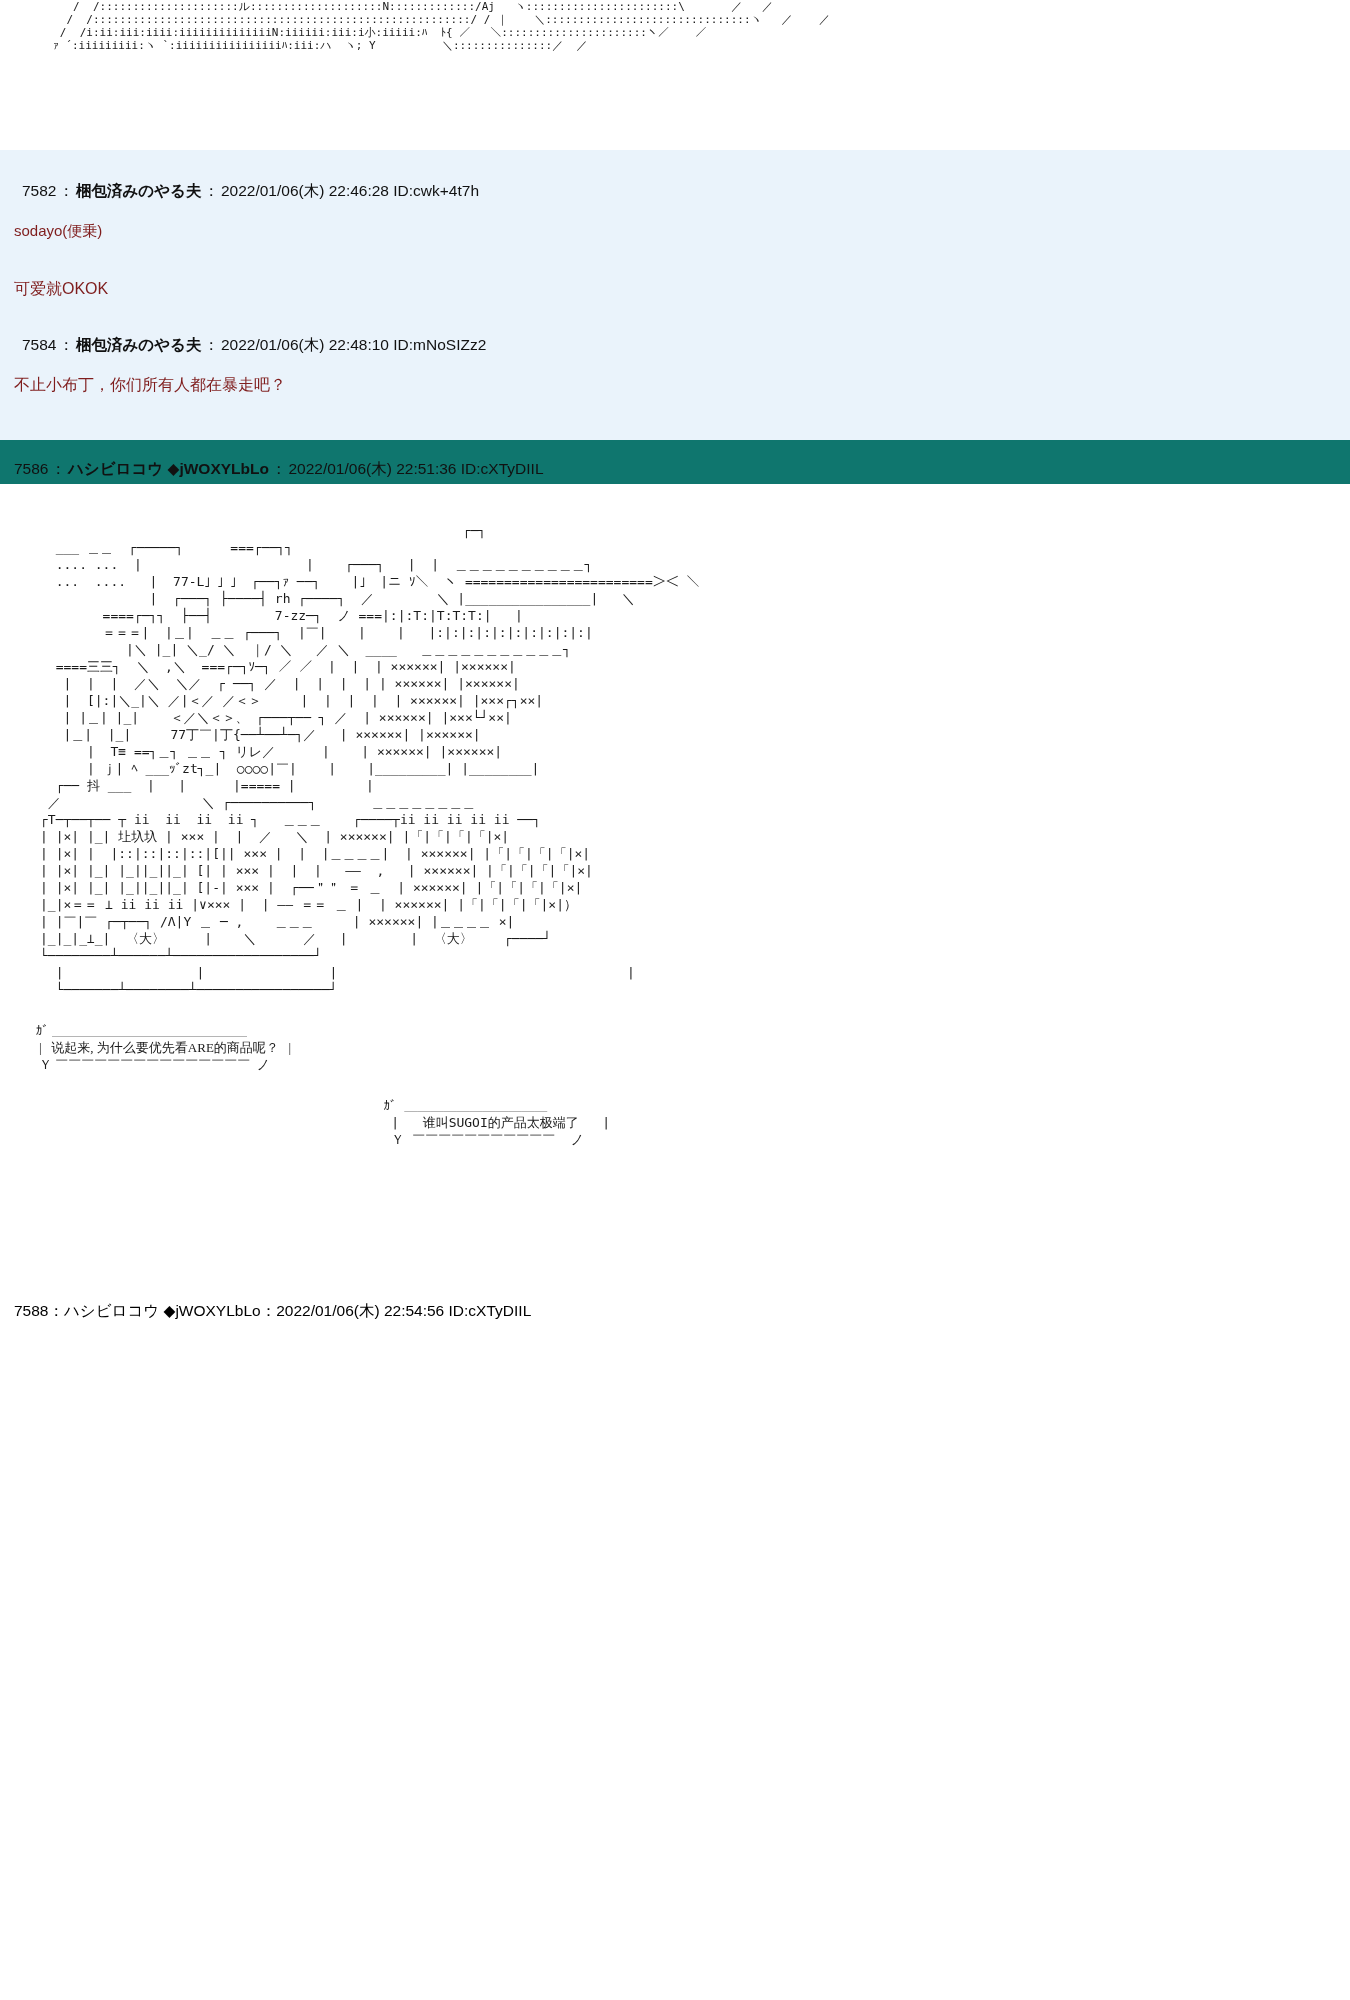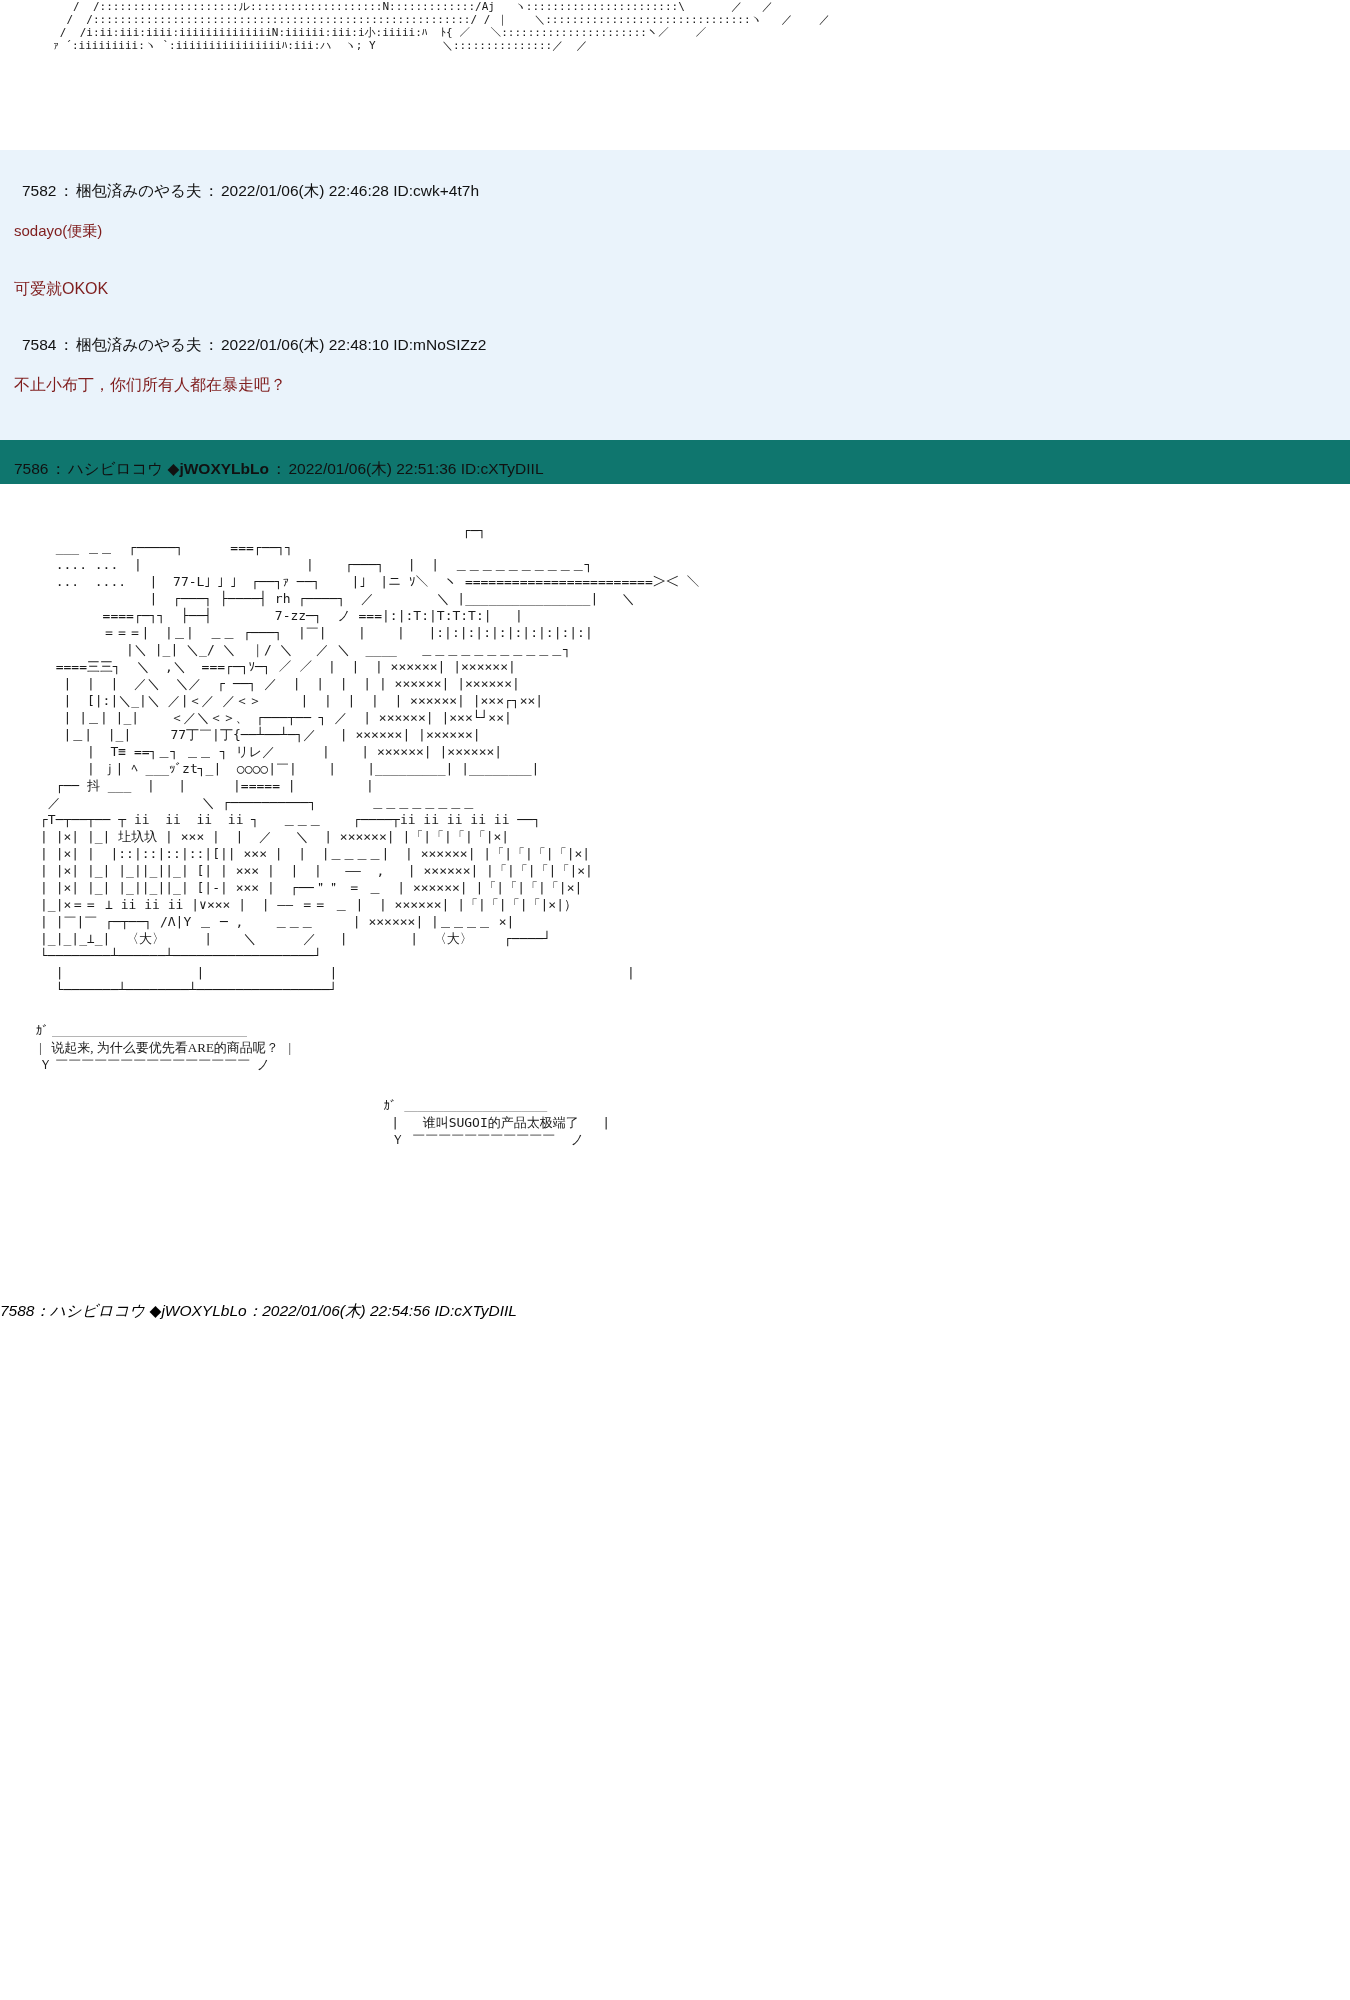--- a/index.html
+++ b/index.html
@@ -51,21 +51,21 @@
   }
   .post-head {
     font-size: 15.5px;
     line-height: 26px;
     color: #111111;
     padding: 10px 0 2px 0;
     white-space: nowrap;
   }
   .post-head .num { letter-spacing: 0px; margin-left: 8px; }
   .post-head .sep { padding: 0 2px; }
-  .post-head .name { color: #111111; }
+  .post-head .name { color: #111111; font-weight: bold; }
   .post-head .trip { font-weight: bold; letter-spacing: 0px; }
   .post-head .date { letter-spacing: 0px; }
   .post-head .pid { letter-spacing: 0px; }
   .post-body {
     font-size: 16px;
     line-height: 30px;
     padding: 10px 0 18px 0;
     color: #7f1d1d;
   }
   .post-body .latin {
@@ -80,24 +80,23 @@
   .plain .post-head { padding-top: 16px; }
 
   .aa-stage {
     padding: 14px 0 0 0;
     background: #ffffff;
   }
   .spacer-sm { height: 24px; }
   .spacer-lg { height: 150px; }
 
   .bottom-head {
-    padding: 0 0;
+    padding: 0 14px;
     font-size: 15.5px;
     line-height: 26px;
-    font-style: italic;
   }
 </style>
 </head>
 <body>
 
 <div class="page">
 
   <pre class="aa aa-top" id="top-art">     /  /:::::::::::::::::::::ル::::::::::::::::::::N:::::::::::::/Aj   ヽ:::::::::::::::::::::::\       ／   ／
     /  /:::::::::::::::::::::::::::::::::::::::::::::::::::::::::/ / ｜    ＼:::::::::::::::::::::::::::::::ヽ   ／    ／
    /  /i:ii:iii:iiii:iiiiiiiiiiiiiiN:iiiiii:iii:i小:iiiii:ﾊ  ﾄ{ ／   ＼::::::::::::::::::::::ヽ／    ／

